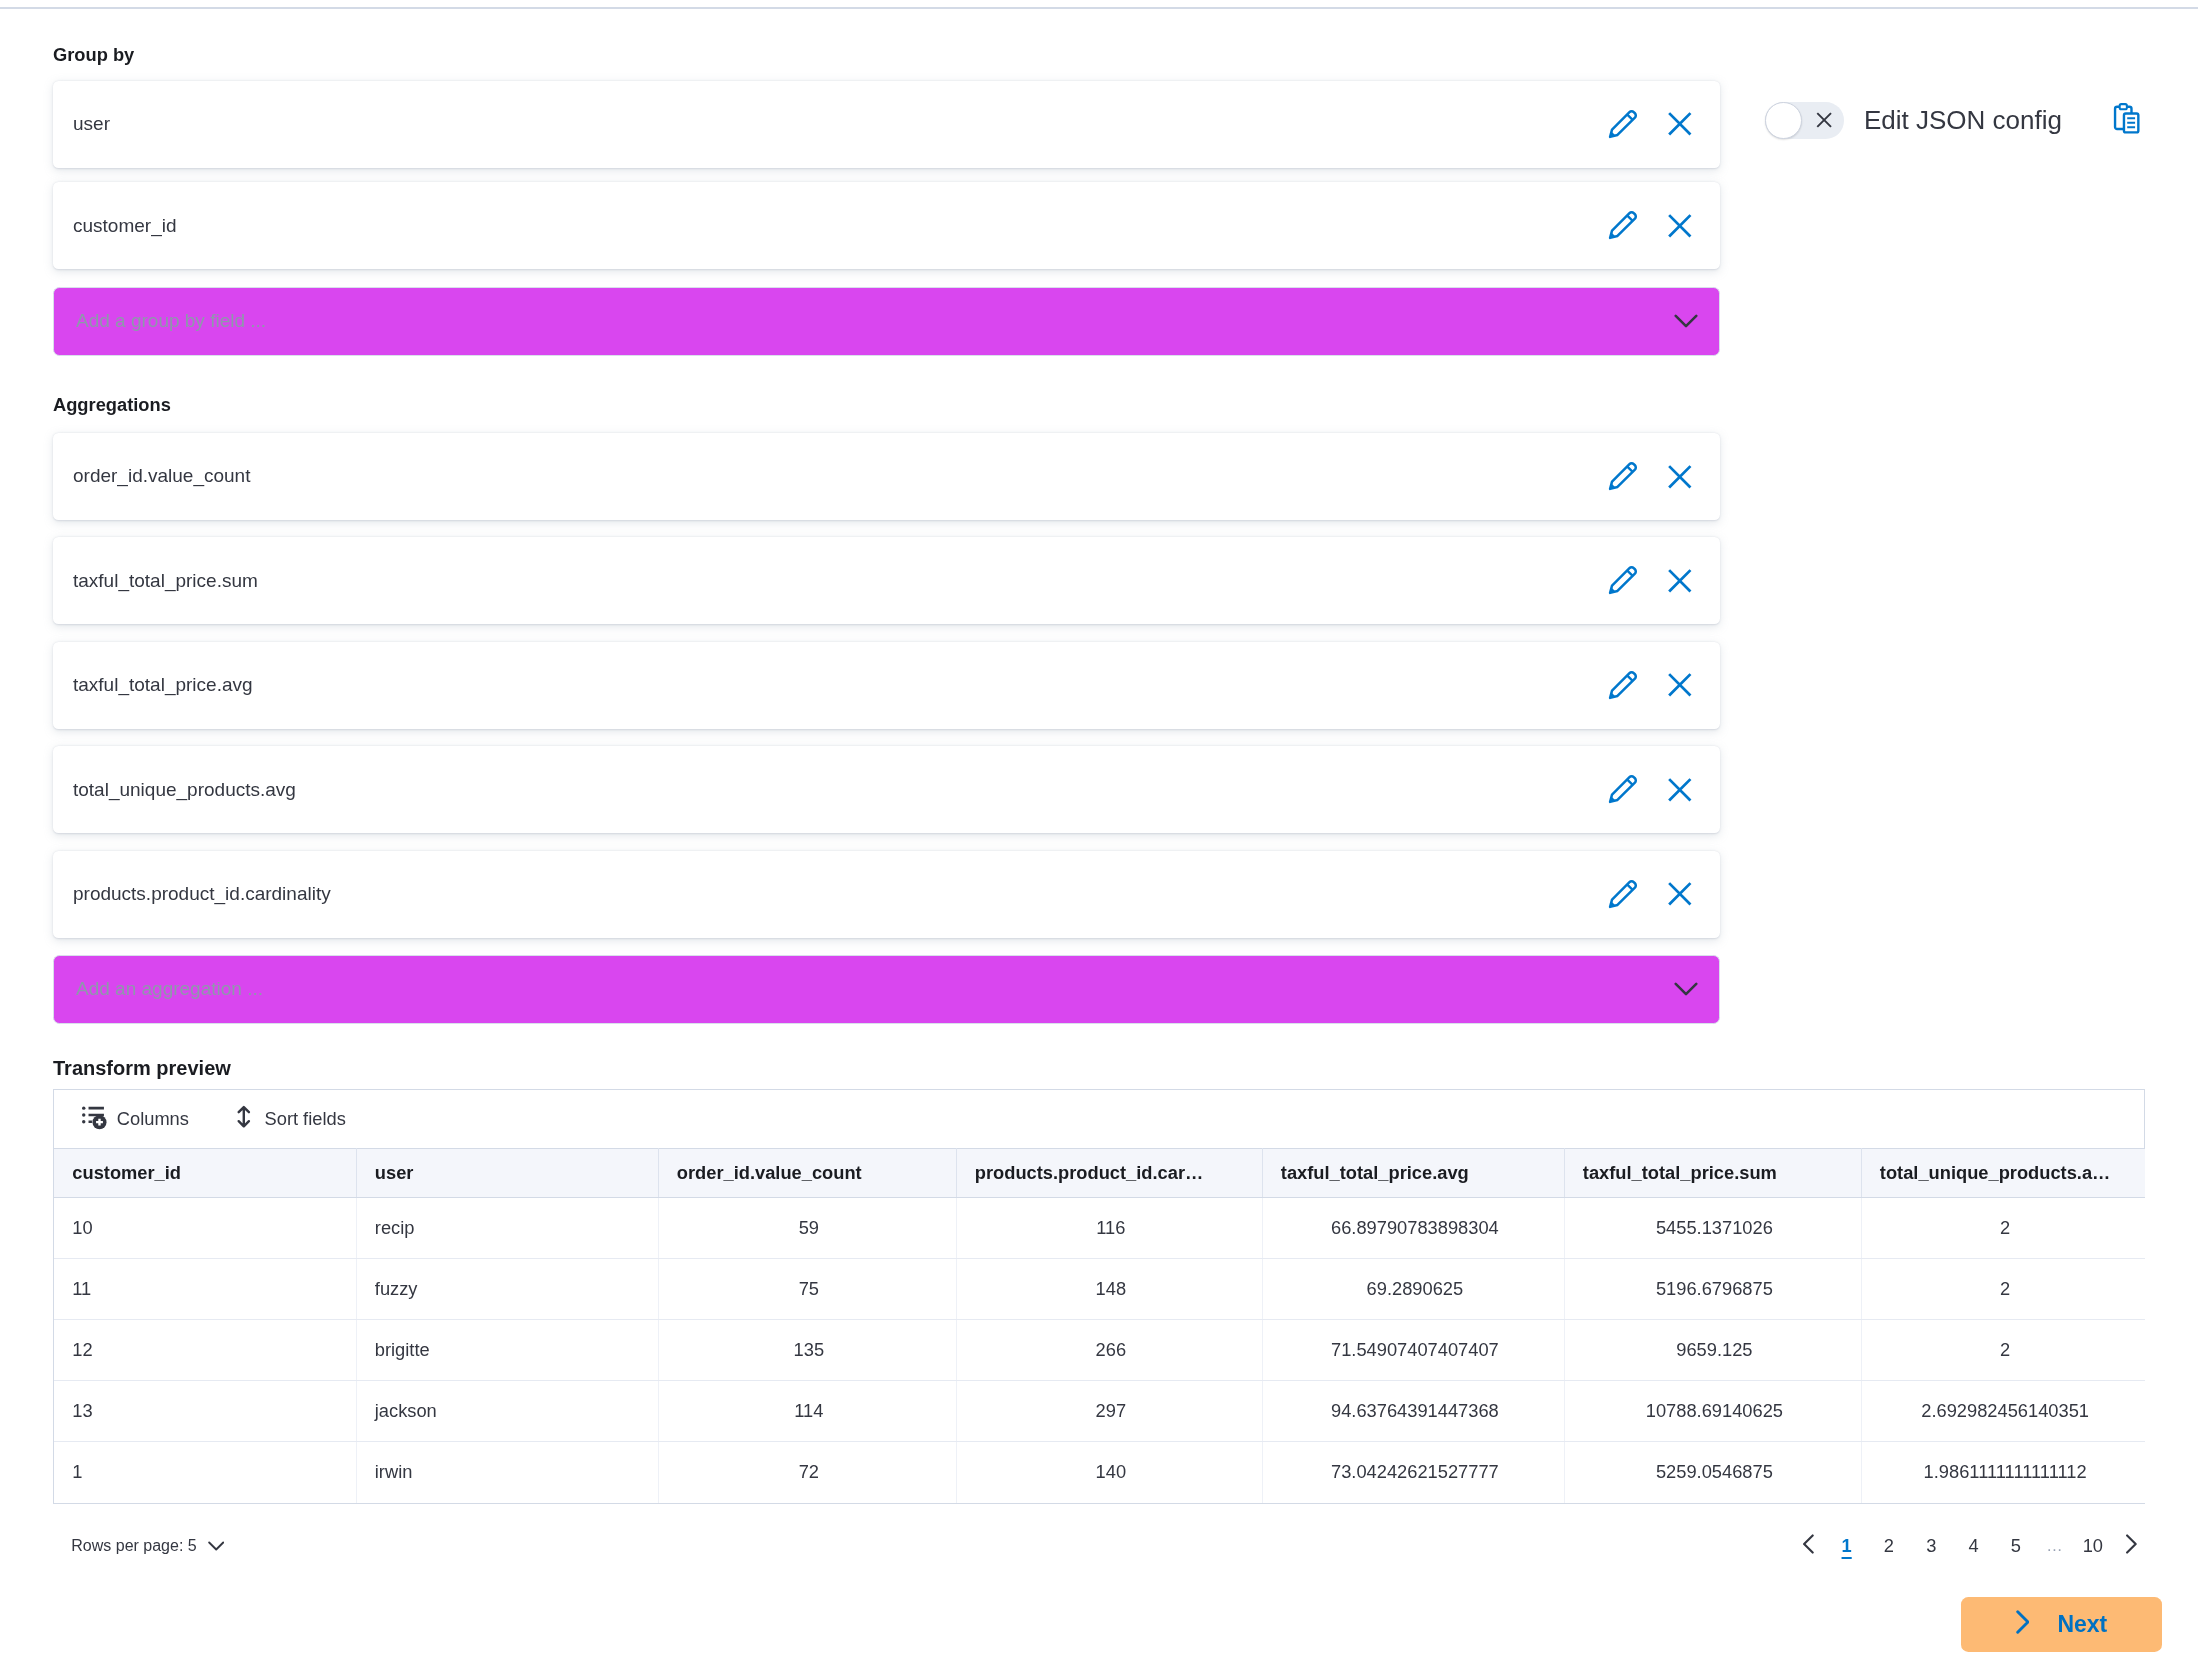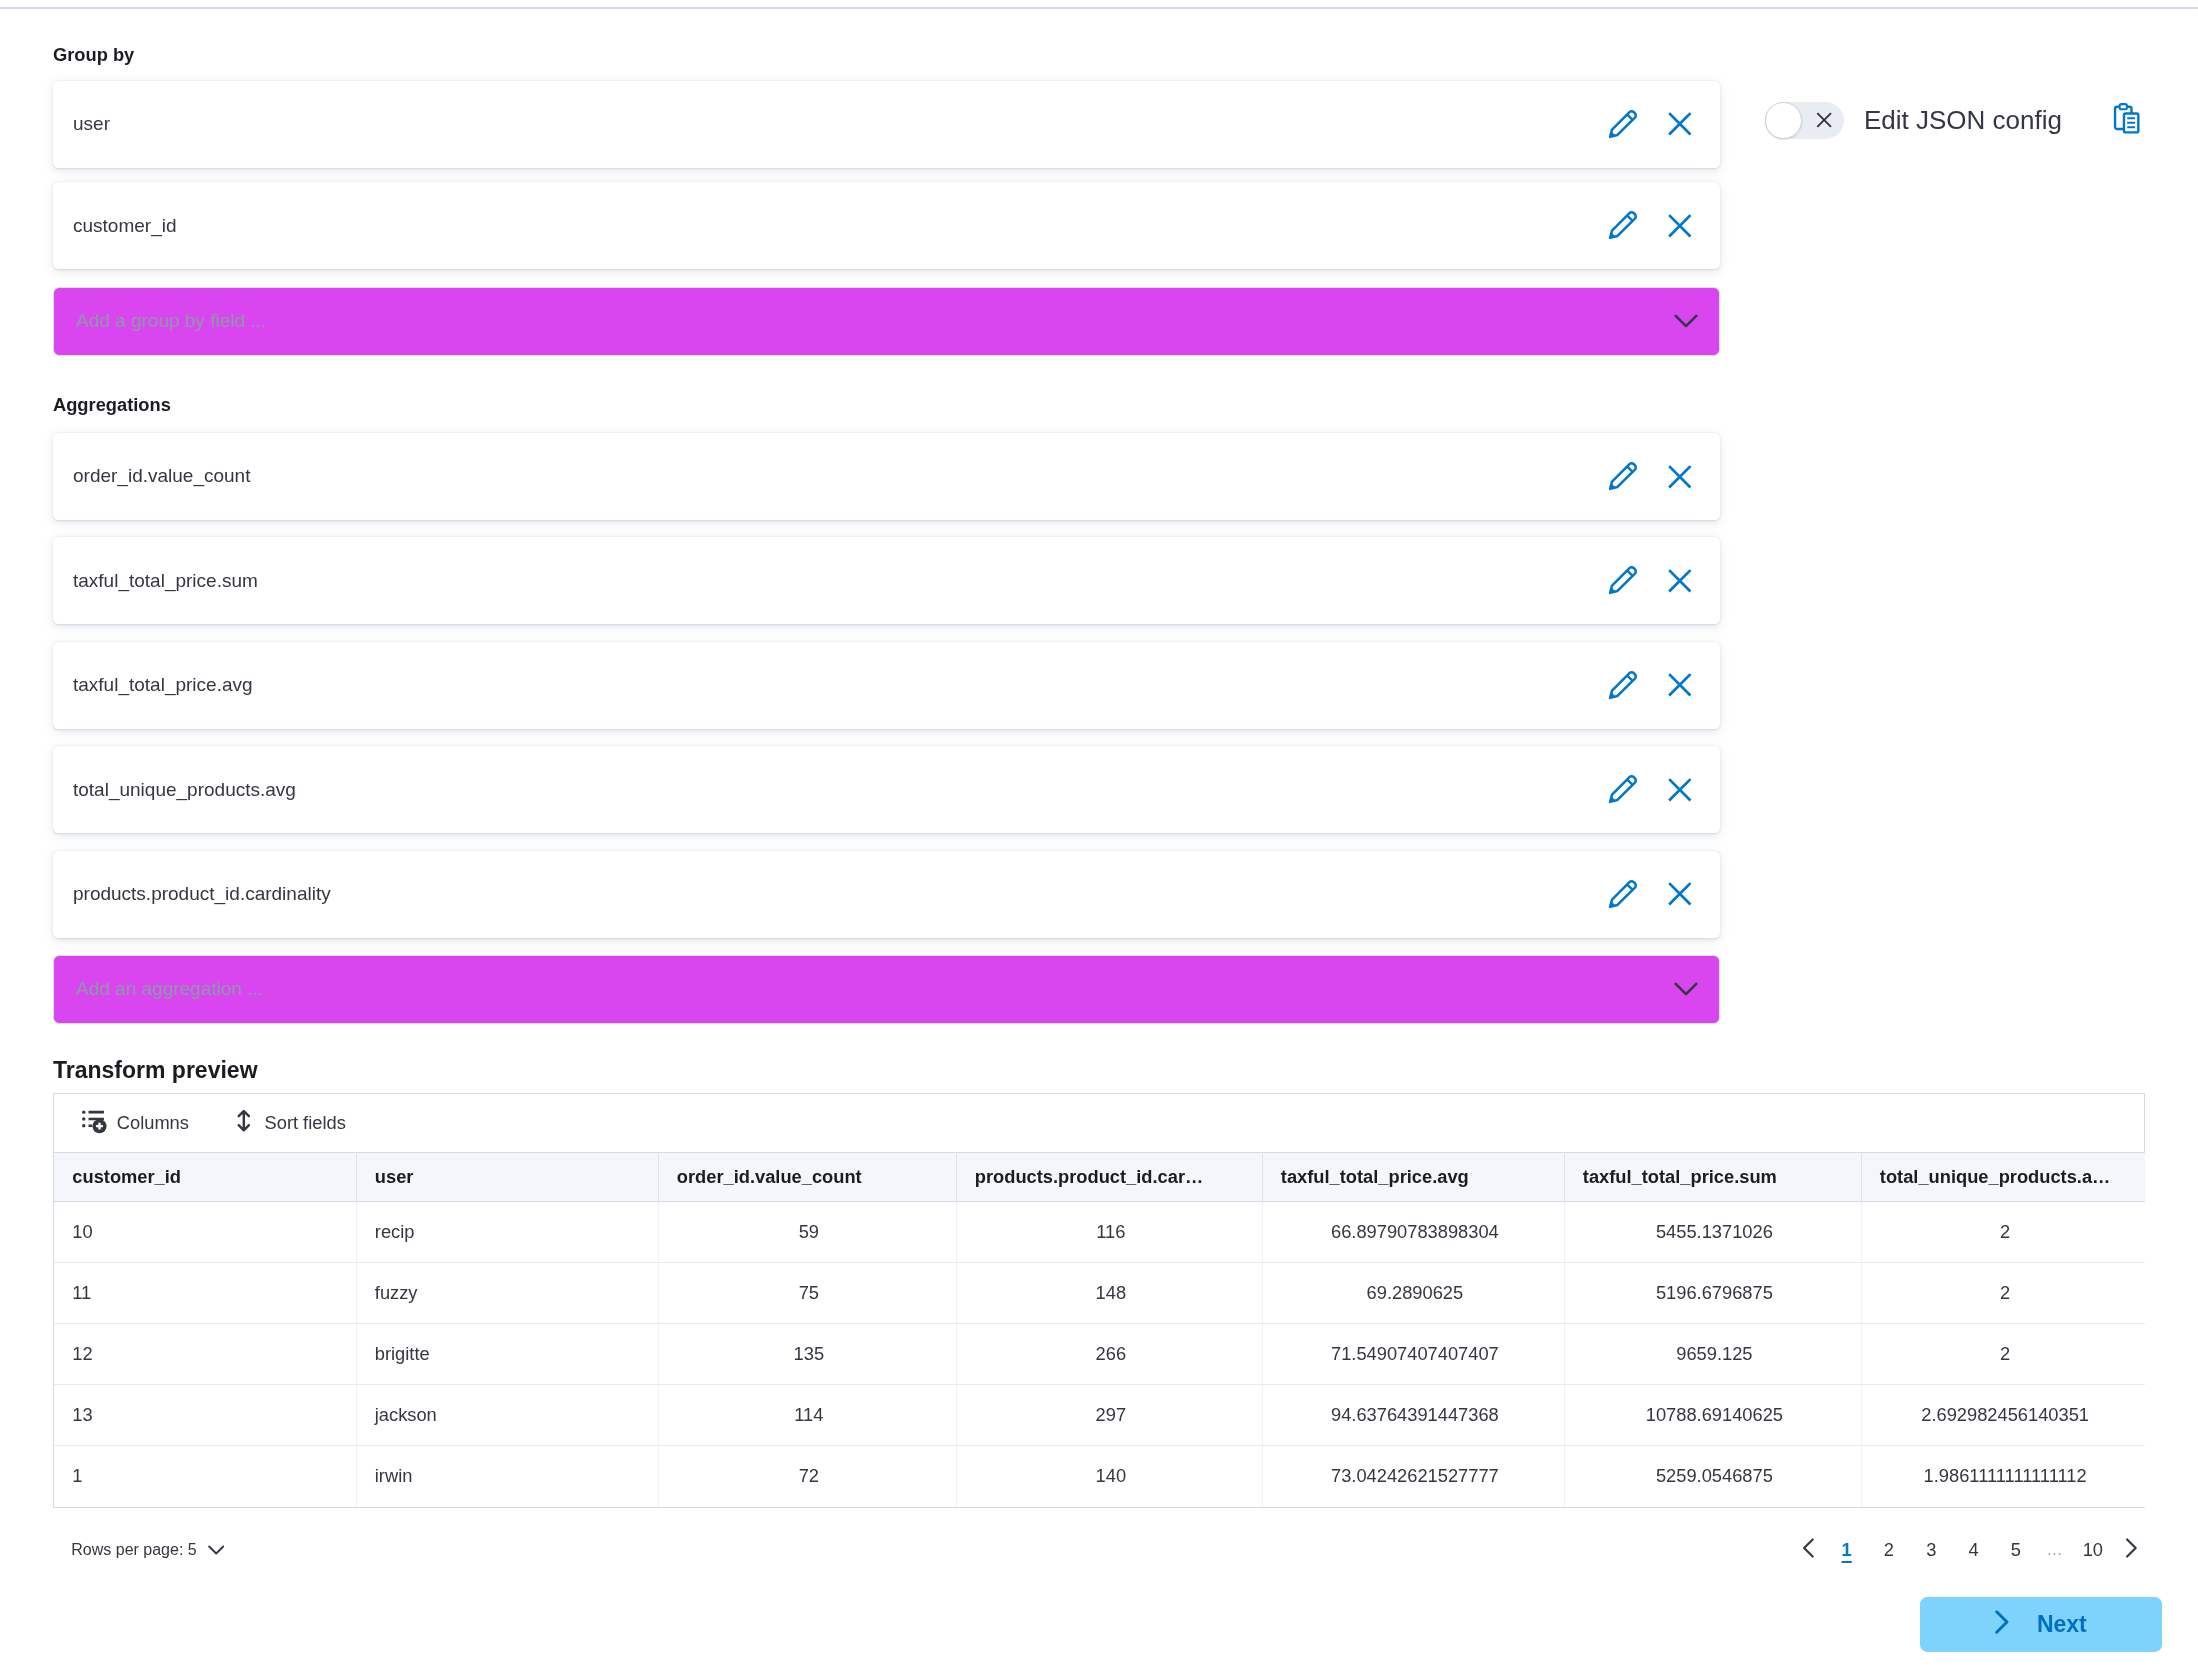--- a/index.html
+++ b/index.html
@@ -27,21 +27,21 @@
   .add-wrap { position:relative; width:1667px; margin-top:17.4px; }
   .add-input {
     width:100%; height:69px; background:#d946ef; border:0.9px solid #d9dfeb; border-radius:6.4px;
     font-family:inherit; font-size:19px; color:#343741; padding:0 64px 0 22px; outline:none;
   }
   .add-input::placeholder { color:#8e98ab; opacity:1; }
   .add-chevron { position:absolute; right:22px; top:50%; transform:translateY(-50%); pointer-events:none; display:flex; }
 
   .agg-label { margin-top:38px; }
 
-  .preview-title { font-size:23px; font-weight:700; color:#1a1c21; margin-top:33px; }
+  .preview-title { font-size:20px; font-weight:700; color:#1a1c21; margin-top:33px; }
 
   .panel { border:0.9px solid #d3dae6; margin-top:9.1px; width:2092px; }
   .toolbar { height:58px; display:flex; align-items:center; gap:42px; padding-left:27.4px; }
   .toolbar-btn { display:flex; align-items:center; gap:8px; background:none; border:none; cursor:pointer;
     font-family:inherit; font-size:18.3px; color:#343741; }
 
   table.preview { border-collapse:collapse; table-layout:fixed; width:2091px; }
   table.preview th {
     height:49px; background:#f4f6fb; font-size:18.3px; font-weight:700; color:#1a1c21;
     text-align:left; padding:0 14.6px 0 18.3px; border-top:0.9px solid #d3dae6;
@@ -73,22 +73,22 @@
   .json-config { position:absolute; left:1765px; top:101px; display:flex; align-items:center; }
   .switch { position:relative; width:79px; height:37px; background:#e9edf3; border-radius:18.3px;
     border:none; cursor:pointer; flex:0 0 auto; }
   .switch-thumb { position:absolute; left:0; top:0; width:37px; height:37px; background:#fff;
     border:0.9px solid #cdd3df; border-radius:50%; box-shadow:0 0.9px 1.8px rgba(0,0,0,.12); }
   .switch-x { position:absolute; right:11px; top:50%; transform:translateY(-50%); display:flex; }
   .json-label { margin-left:20px; font-size:26px; color:#343741; white-space:nowrap; }
   .copy-btn { background:none; border:none; cursor:pointer; margin-left:51px; display:flex; align-items:center; }
 
   .next-btn {
-    position:absolute; top:1597px; right:36px; width:242px; height:55px;
-    background:#7dd3fc; color:#0071c2; border:none; border-radius:7.3px; cursor:pointer;
+    position:absolute; top:1597px; right:36px; width:201px; height:55px;
+    background:#fdba74; color:#0071c2; border:none; border-radius:7.3px; cursor:pointer;
     font-family:inherit; font-size:23px; font-weight:700;
     display:flex; align-items:center; justify-content:center; gap:28px;
   }
 </style>
 </head>
 <body>
 
 <div class="top-rule"></div>
 
 <div class="json-config">

